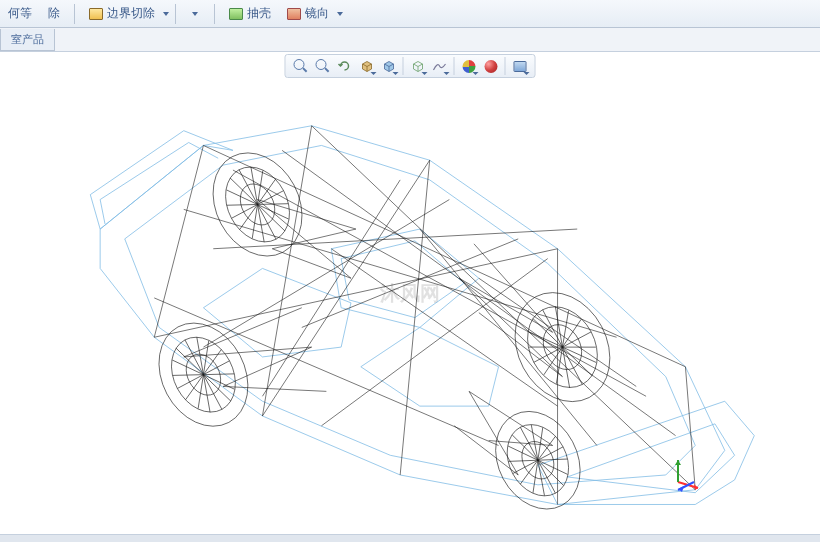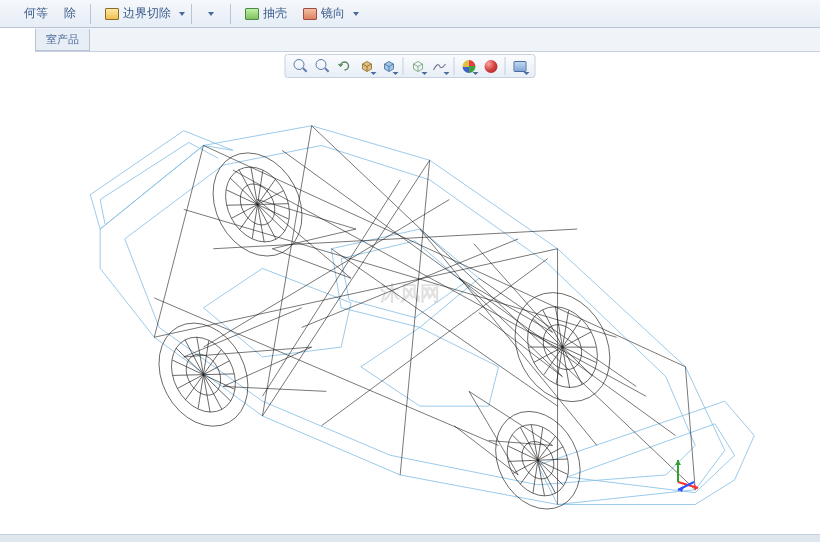--- a/index.html
+++ b/index.html
@@ -11,21 +11,21 @@
   background: #fff;
   overflow: hidden;
   position: relative;
 }
 .top-bar {
   height: 28px;
   background: linear-gradient(#f5f8fc, #e6edf5);
   border-bottom: 1px solid #b8c4d4;
   display: flex;
   align-items: center;
-  padding: 0 16px;
+  padding: 0 0;
 }
 .tool-btn {
   display: flex;
   align-items: center;
   gap: 4px;
   padding: 2px 6px;
   margin: 0 2px;
   border-radius: 2px;
   cursor: pointer;
 }
@@ -41,21 +41,20 @@
   border-left: 3px solid transparent;
   border-right: 3px solid transparent;
   border-top: 4px solid #4a6a9a;
 }
 .secondary-bar {
   height: 24px;
   background: #f0f3f8;
   border-bottom: 1px solid #c5d0de;
   display: flex;
   align-items: center;
-  margin-left: 35px;
 }
 .tab {
   padding: 3px 10px;
   background: #e8eef6;
   border: 1px solid #b8c4d4;
   border-top: none;
   color: #4a6a9a;
   font-size: 11px;
 }
 .view-toolbar {

